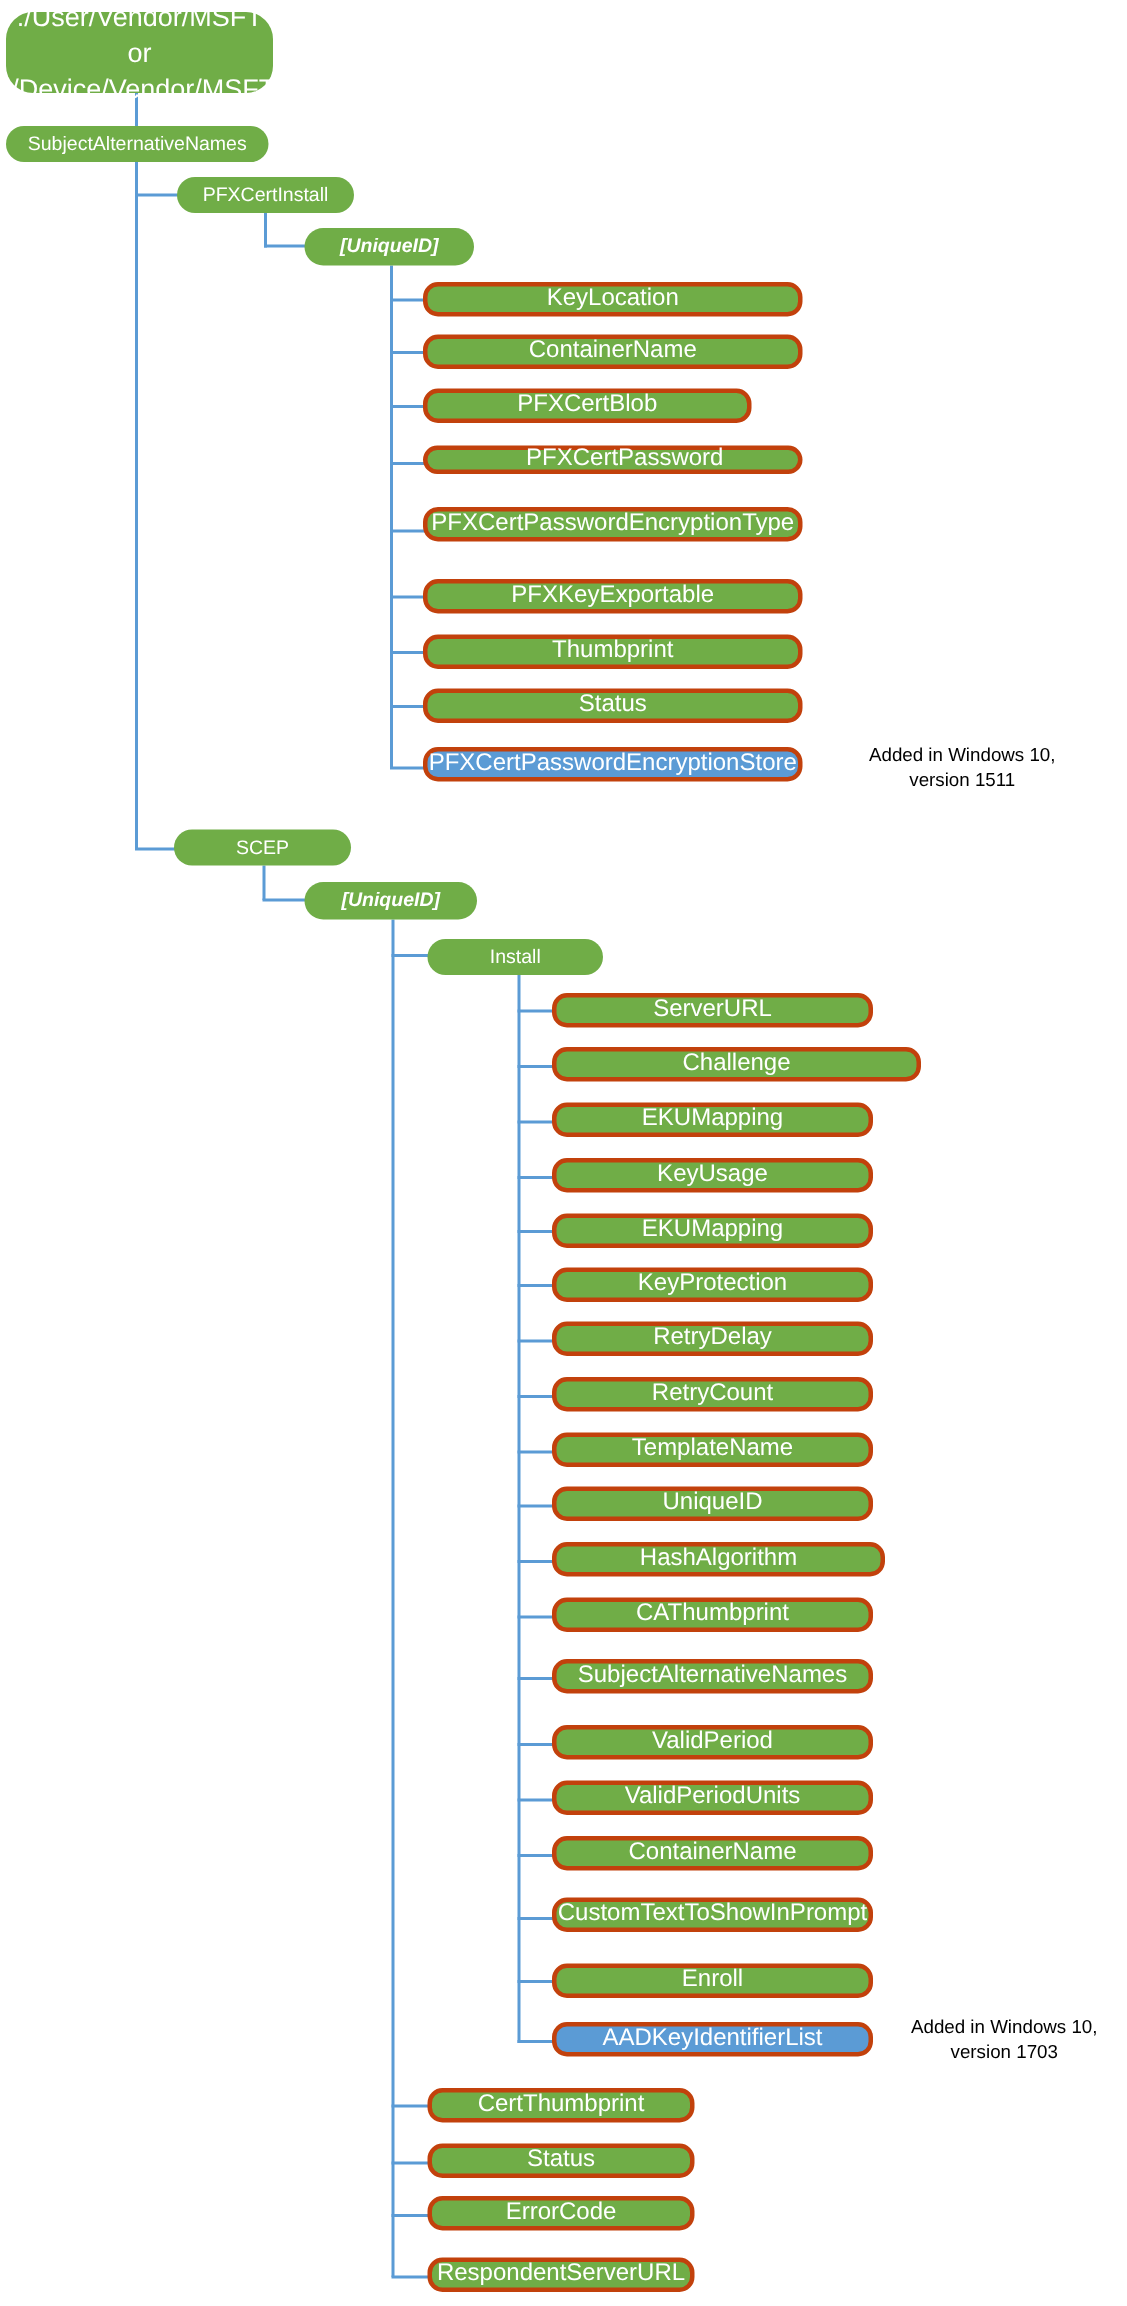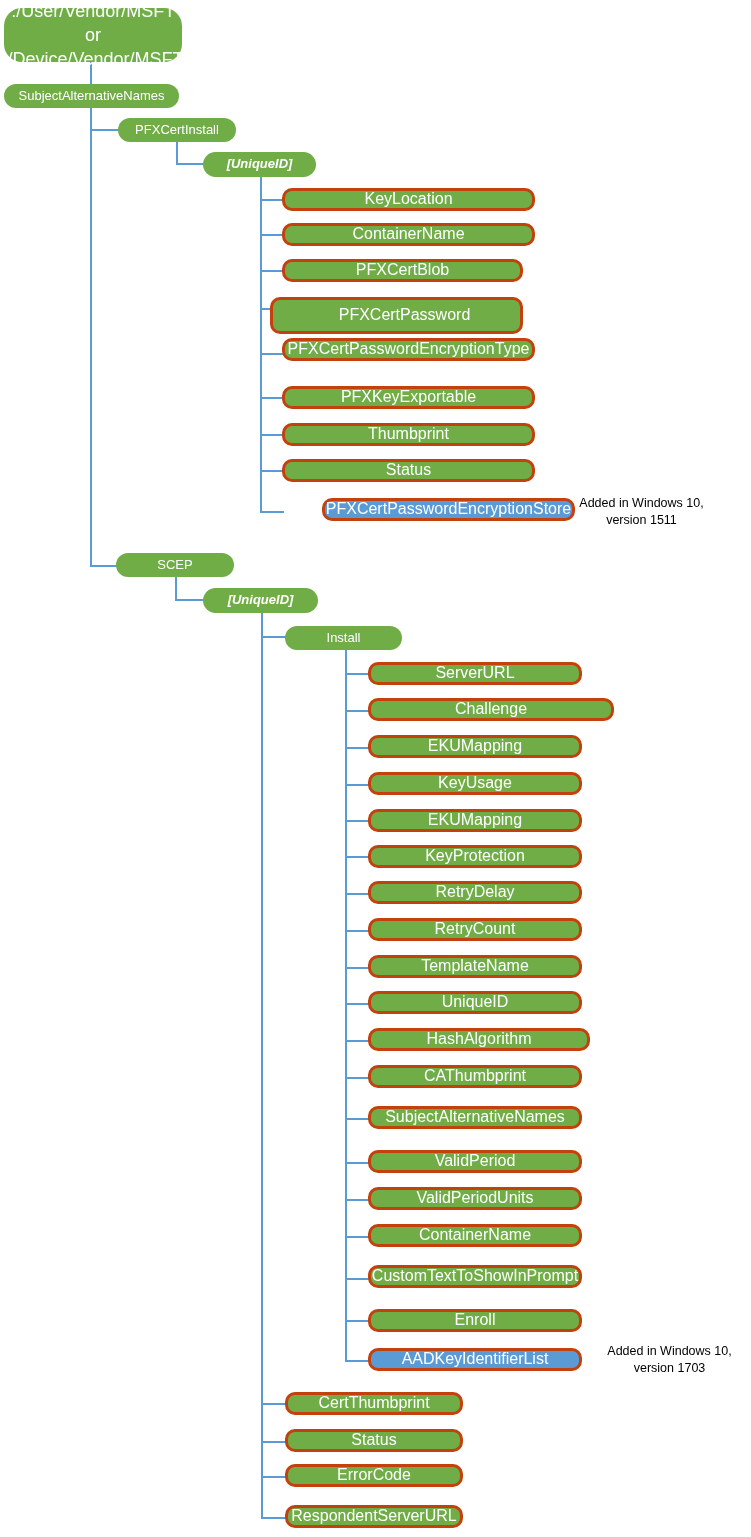--- a/index.html
+++ b/index.html
@@ -146,27 +146,27 @@
 
   <div class="node pill green" style="left:116px; top:553px; width:118px; height:24px;">SCEP</div>
 
   <div class="node pill green italic" style="left:203px; top:588px; width:115px; height:25px;">[UniqueID]</div>
 
   <div class="node pill green" style="left:285px; top:626px; width:117px; height:24px;text-align:right;">Install</div>
 
   <div id="pfx-children">
       <div class="node leaf green" style="left: 282px; width: 253px; height: 23px; top: 188px;">KeyLocation</div>
       <div class="node leaf green" style="left: 282px; width: 253px; height: 23px; top: 223px;">ContainerName</div>
-      <div class="node leaf green" style="left: 282px; width: 241px; height: 23px; top: 259px;">PFXCertBlob</div>
-      <div class="node leaf green" style="left: 270px; width: 253px; height: 37px; top: 297px; padding-left: 16px;">PFXCertPassword</div>
+      <div class="node leaf green" style="left: 282px; width: 219px; height: 23px; top: 259px;">PFXCertBlob</div>
+      <div class="node leaf green" style="left: 282px; width: 253px; height: 19px; top: 297px; padding-left: 16px;">PFXCertPassword</div>
       <div class="node leaf green" style="left: 282px; width: 253px; height: 23px; top: 338px;">PFXCertPasswordEncryptionType</div>
       <div class="node leaf green" style="left: 282px; width: 253px; height: 23px; top: 386px; text-align: right;">PFXKeyExportable</div>
       <div class="node leaf green" style="left: 282px; width: 253px; height: 23px; top: 423px;">Thumbprint</div>
       <div class="node leaf green" style="left: 282px; width: 253px; height: 23px; top: 459px;">Status</div>
-      <div class="node leaf blue" style="left: 282px; width: 253px; height: 23px; top: 498px; margin-left: 40px;">PFXCertPasswordEncryptionStore</div>
+      <div class="node leaf blue" style="left: 282px; width: 253px; height: 23px; top: 498px;">PFXCertPasswordEncryptionStore</div>
     </div>
   <div id="install-children">
       <div class="node leaf green" style="left: 368px; width: 214px; height: 23px; top: 662px;">ServerURL</div>
       <div class="node leaf green" style="left: 368px; width: 246px; height: 23px; top: 698px;">Challenge</div>
       <div class="node leaf green" style="left: 368px; width: 214px; height: 23px; top: 735px;">EKUMapping</div>
       <div class="node leaf green" style="left: 368px; width: 214px; height: 23px; top: 772px;">KeyUsage</div>
       <div class="node leaf green" style="left: 368px; width: 214px; height: 23px; top: 809px;">EKUMapping</div>
       <div class="node leaf green" style="left: 368px; width: 214px; height: 23px; top: 845px;">KeyProtection</div>
       <div class="node leaf green" style="left: 368px; width: 214px; height: 23px; top: 881px;">RetryDelay</div>
       <div class="node leaf green" style="left: 368px; width: 214px; height: 23px; top: 918px;">RetryCount</div>

